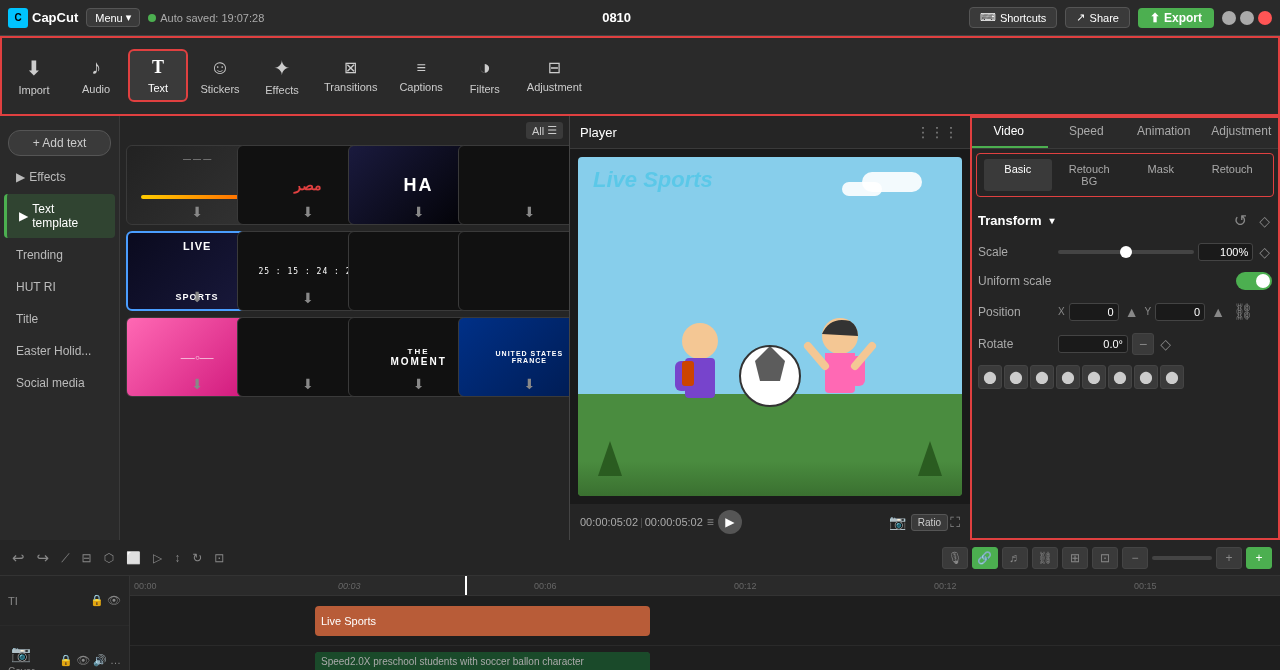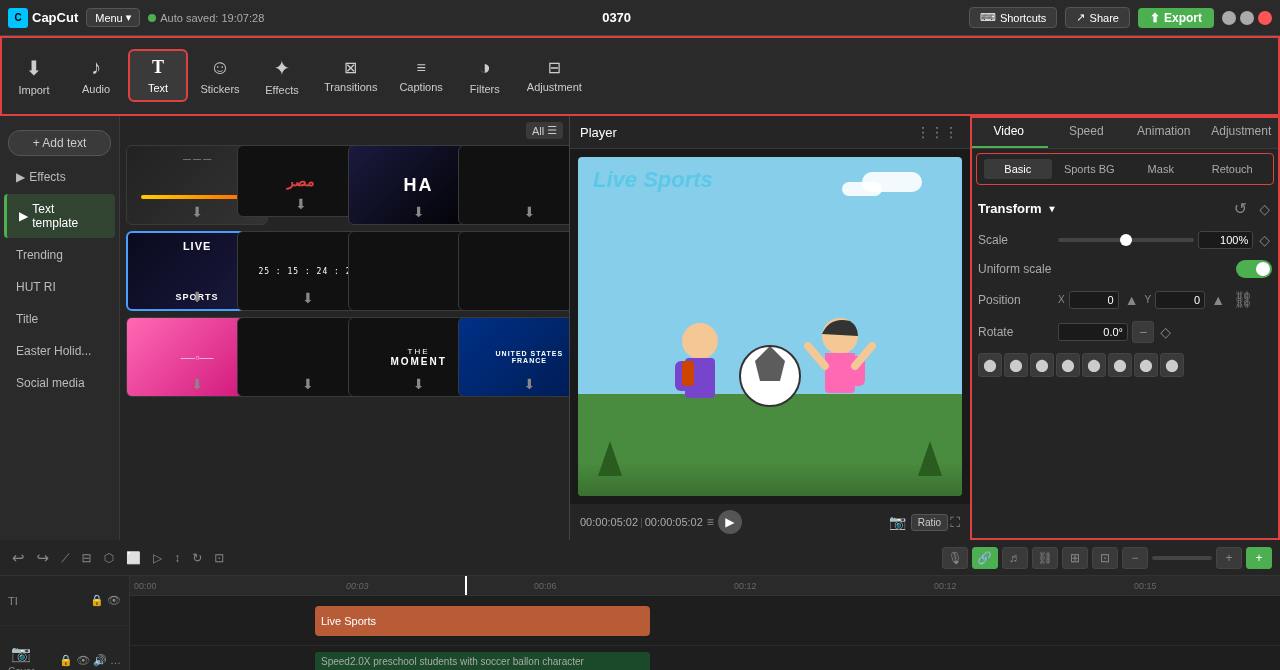--- a/index.html
+++ b/index.html
@@ -120,21 +120,21 @@
   </div>
   <button class="menu-btn">
     <span>Menu</span>
     <span>▾</span>
   </button>
   <div class="autosave">
     <div class="autosave-dot"></div>
     <span>Auto saved: 19:07:28</span>
   </div>
   <div class="topbar-center">
-    <span>0370</span>
+    <span>0810</span>
   </div>
   <div class="topbar-right">
     <button class="shortcuts-btn">
       <span>⌨</span>
       <span>Shortcuts</span>
     </button>
     <button class="share-btn">
       <span>↗</span>
       <span>Share</span>
     </button>
@@ -233,21 +233,21 @@
       <div style="display:grid; grid-template-columns:1fr 1fr 1fr 1fr; gap:6px; margin-bottom:6px;">
 
         <div class="template-card" style="background:linear-gradient(135deg,#222,#333); height:80px;">
           <div style="width:100%;height:100%;display:flex;align-items:center;justify-content:center;position:relative;">
             <div style="width:80%;height:4px;background:linear-gradient(90deg,#ffcc00,#ff6600);border-radius:2px;position:absolute;bottom:25px;"></div>
             <div style="position:absolute;top:8px;color:#fff;font-size:8px;opacity:0.6;">— — —</div>
             <span class="download-icon">⬇</span>
           </div>
         </div>
 
-        <div class="template-card" style="background:#111; height:72px;">
+        <div class="template-card" style="background:#111; height:80px;">
           <div style="width:100%;height:100%;display:flex;align-items:center;justify-content:center;position:relative;">
             <span style="color:#e04040;font-size:14px;font-weight:900;">مصر</span>
             <span class="download-icon">⬇</span>
           </div>
         </div>
 
         <div class="template-card" style="background:linear-gradient(135deg,#1a1a3e,#000); height:80px;">
           <div style="width:100%;height:100%;display:flex;align-items:center;justify-content:center;position:relative;">
             <span style="color:#fff;font-size:18px;font-weight:900;letter-spacing:2px;">HА</span>
             <span class="download-icon">⬇</span>
@@ -298,21 +298,21 @@
 
         <div class="template-card" style="background:#111; height:80px;">
           <div style="width:100%;height:100%;display:flex;align-items:center;justify-content:center;position:relative;">
             <span class="download-icon">⬇</span>
           </div>
         </div>
 
         <div class="template-card" style="background:#111; height:80px;">
           <div style="width:100%;height:100%;display:flex;align-items:center;justify-content:center;position:relative;">
             <div style="text-align:center;">
-              <div style="color:#fff;font-size:8px;letter-spacing:2px;font-weight:400;">THE</div>
+              <div style="color:#fff;font-size:8px;letter-spacing:2px;font-weight:700;">THE</div>
               <div style="color:#fff;font-size:10px;letter-spacing:2px;font-weight:900;">MOMENT</div>
             </div>
             <span class="download-icon">⬇</span>
           </div>
         </div>
 
         <div class="template-card" style="background:linear-gradient(135deg,#003087,#001a4e); height:80px;">
           <div style="width:100%;height:100%;display:flex;align-items:center;justify-content:center;position:relative; padding:4px;">
             <div style="text-align:center;">
               <div style="color:#fff;font-size:7px;font-weight:700;letter-spacing:1px;">UNITED STATES</div>
@@ -382,21 +382,21 @@
 
   <div class="right-panel">
     <div class="right-tabs">
       <div class="right-tab active">Video</div>
       <div class="right-tab">Speed</div>
       <div class="right-tab">Animation</div>
       <div class="right-tab">Adjustment</div>
     </div>
     <div class="sub-tabs">
       <div class="sub-tab active">Basic</div>
-      <div class="sub-tab">Sports BG</div>
+      <div class="sub-tab">Retouch BG</div>
       <div class="sub-tab">Mask</div>
       <div class="sub-tab">Retouch</div>
     </div>
     <div class="right-content">
       <div class="section-title">
         <span>Transform</span>
         <span style="font-size:10px;">▾</span>
         <div style="flex:1;"></div>
         <button class="icon-btn" style="font-size:16px;">↺</button>
         <button class="icon-btn" style="font-size:14px;">◇</button>
@@ -512,21 +512,21 @@
             <span class="track-small-icon">🔊</span>
             <span class="track-small-icon">…</span>
           </div>
         </div>
       </div>
 
       <div class="timeline-tracks">
 
         <div class="time-ruler">
           <span class="time-mark" style="left:4px;">00:00</span>
-          <span class="time-mark" style="left:216px;font-style:italic;">00:03</span>
+          <span class="time-mark" style="left:208px;font-style:italic;">00:03</span>
           <span class="time-mark" style="left:404px;">00:06</span>
           <span class="time-mark" style="left:604px;">00:12</span>
           <span class="time-mark" style="left:804px;">00:12</span>
           <span class="time-mark" style="left:1004px;">00:15</span>
 
           <div class="playhead"></div>
         </div>
 
         <div class="track-row" style="height:50px;background:#1e1e1e;border-bottom:1px solid #2a2a2a;position:relative;">
           <div class="text-track-clip">

